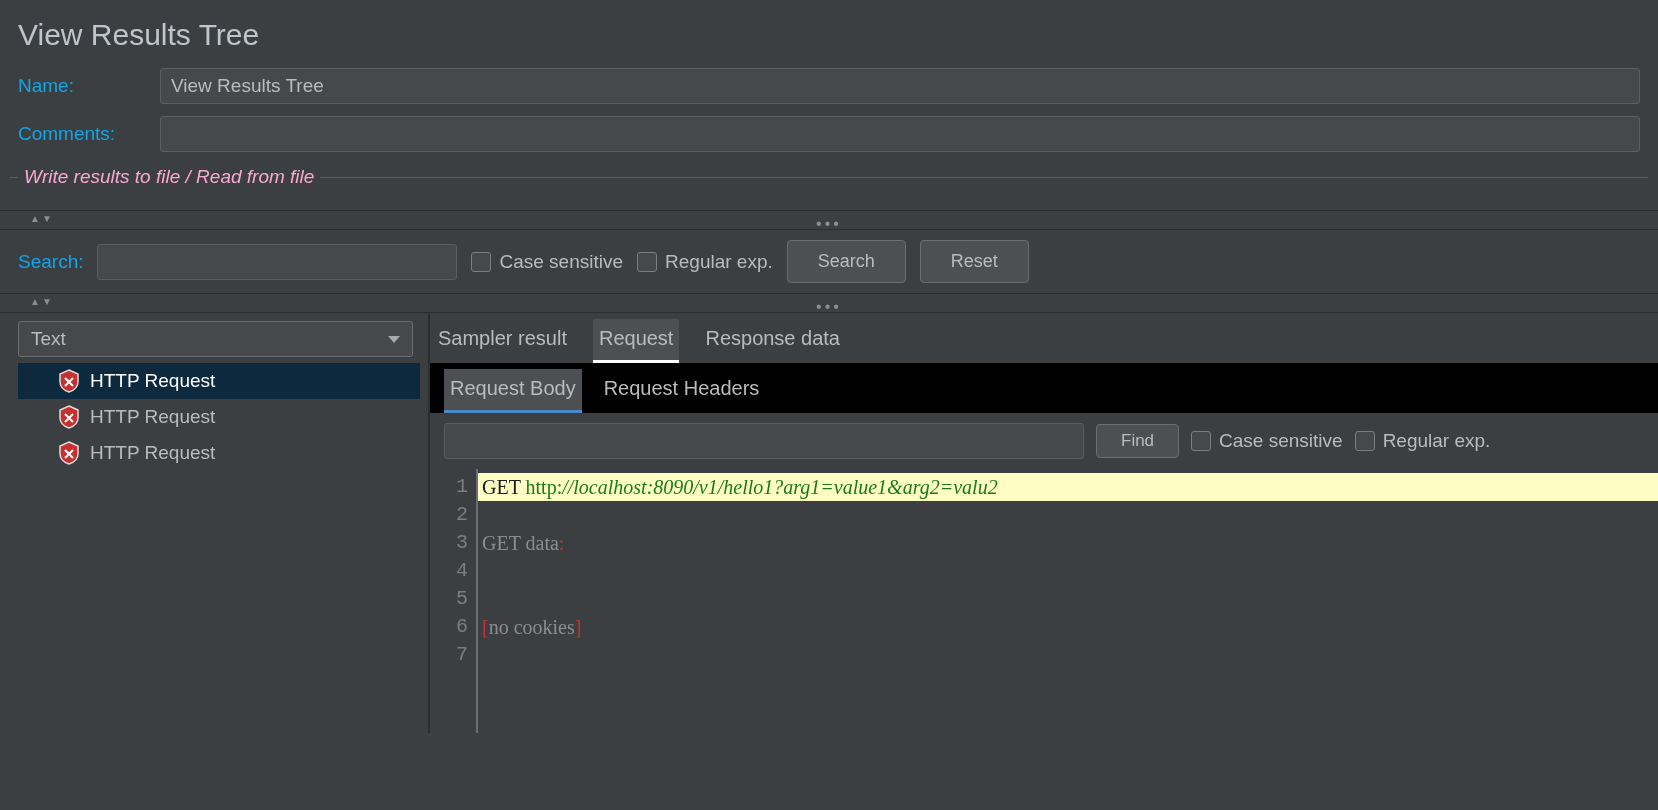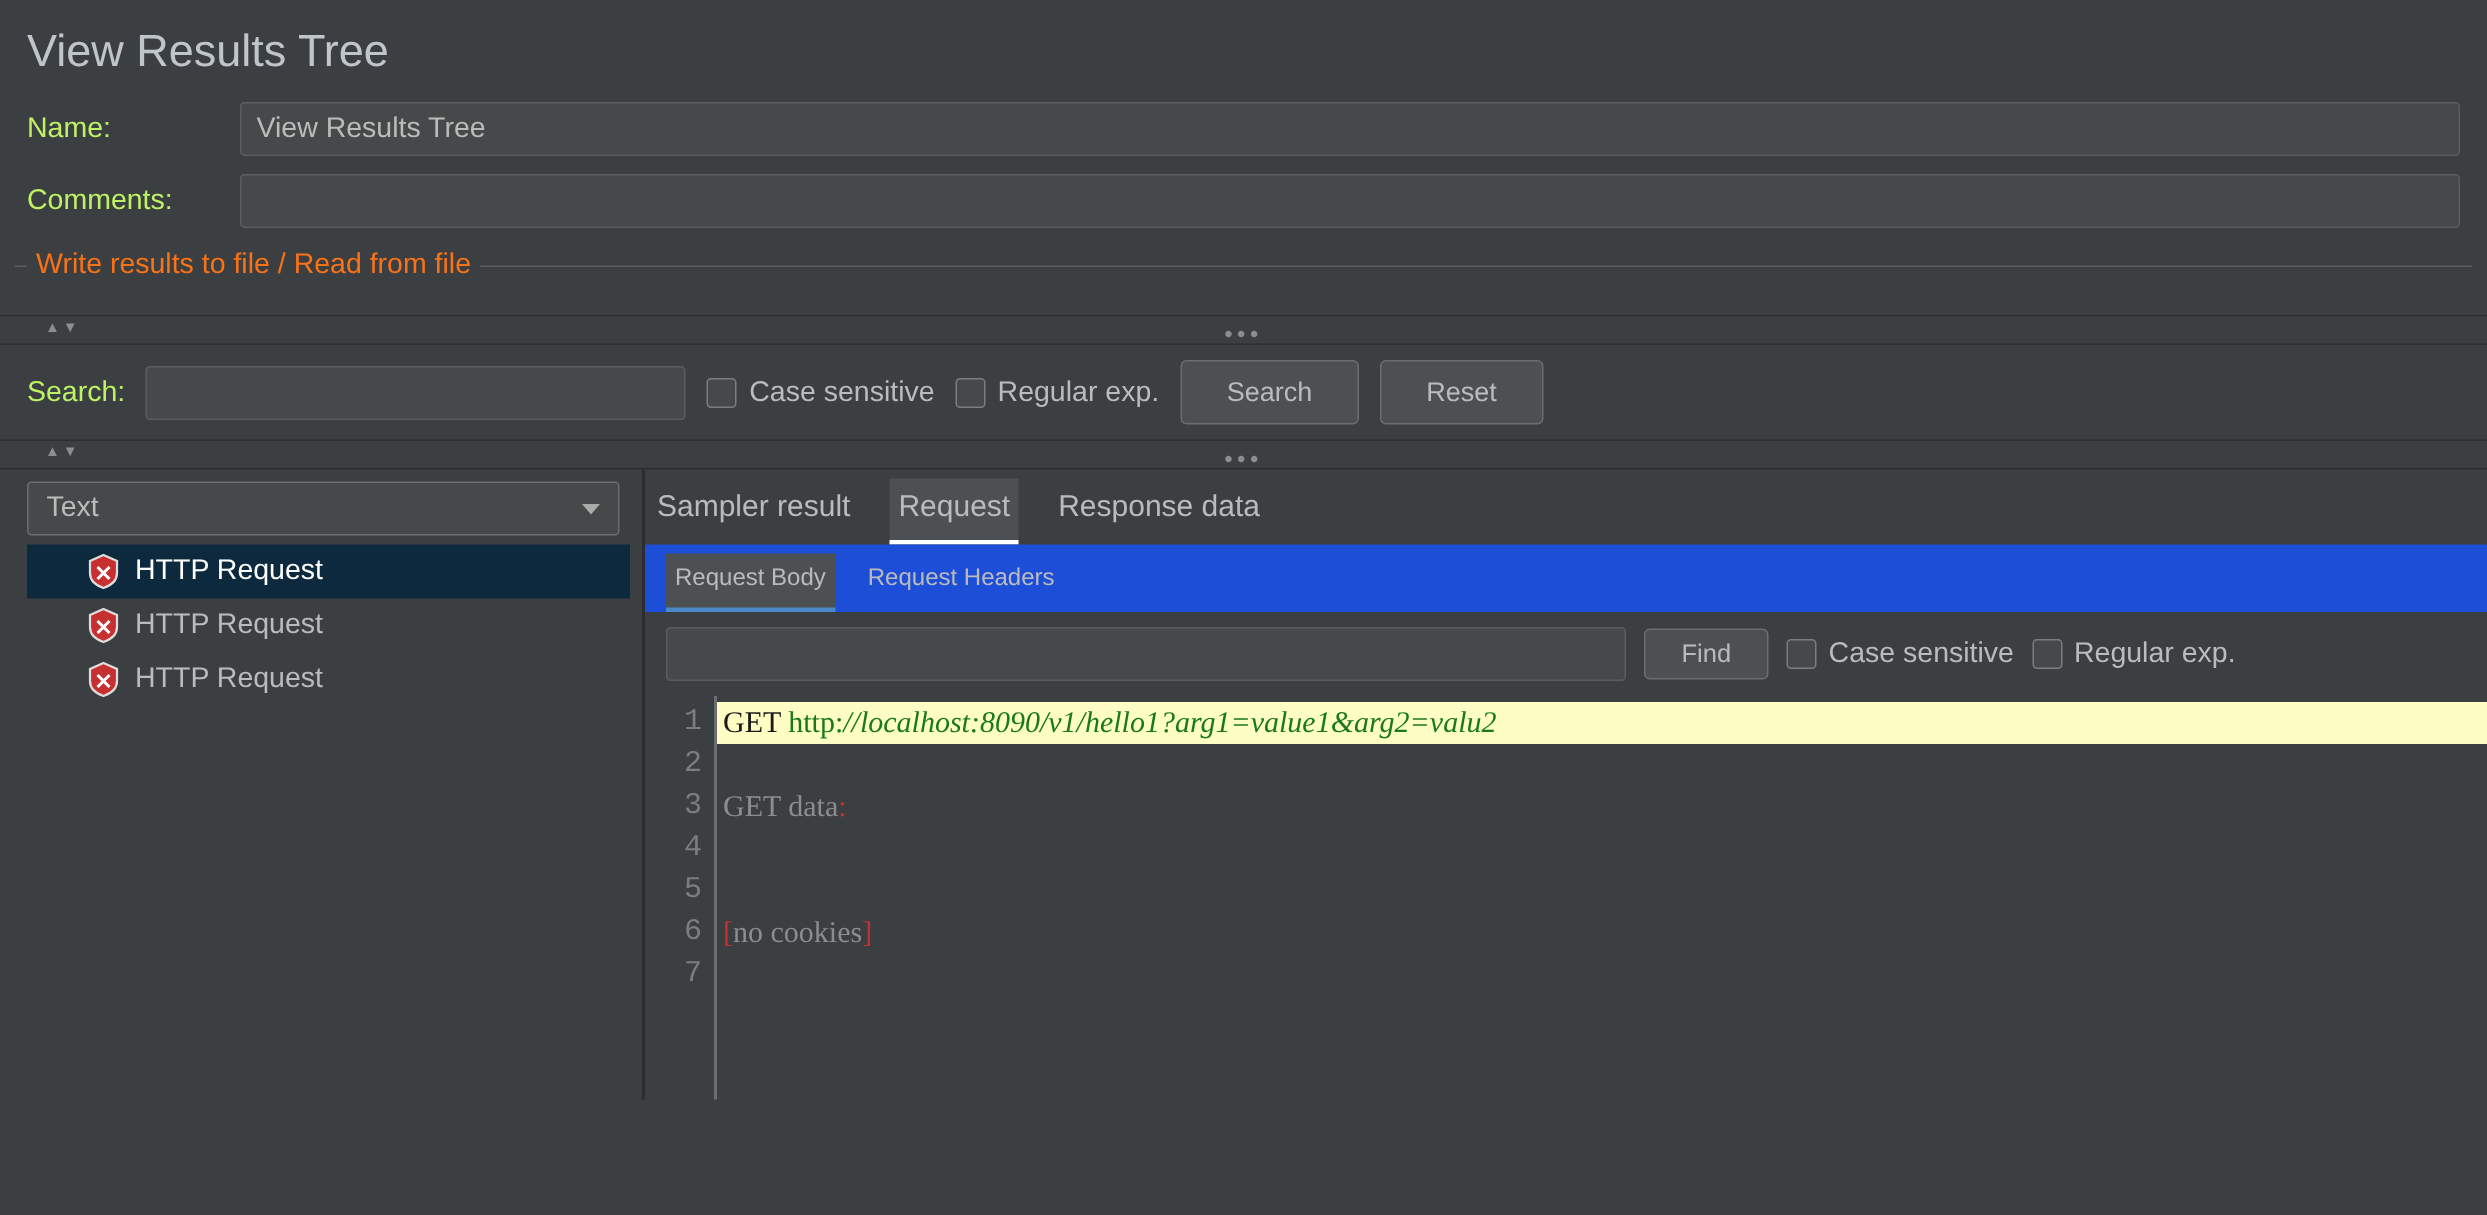--- a/index.html
+++ b/index.html
@@ -18,21 +18,21 @@
   padding: 18px 18px 10px 18px;
 }
 .row {
   display: flex;
   align-items: center;
   padding: 6px 18px;
   gap: 12px;
 }
 .label {
   font-size: 19px;
-  color: #bef264;
+  color: #0ea5e9;
   min-width: 130px;
 }
 input[type="text"] {
   background: #45494a;
   border: 1px solid #5a5e60;
   color: #bbbbbb;
   font-size: 19px;
   padding: 6px 10px;
   border-radius: 3px;
   height: 36px;
@@ -42,22 +42,23 @@
 fieldset {
   border: 1px solid #5a5e60;
   border-left: none;
   border-right: none;
   border-bottom: none;
   margin: 8px 10px 0 10px;
   padding: 8px 8px 14px 8px;
 }
 legend {
   font-size: 19px;
-  color: #f97316;
+  color: #f9a8d4;
   padding: 0 6px;
+  font-style: italic;
 }
 .file-row {
   display: flex;
   align-items: center;
   gap: 16px;
   padding: 6px 4px 0 4px;
 }
 .file-label { font-size: 19px; }
 .file-input { width: 520px; }
 button {
@@ -173,22 +174,22 @@
   cursor: pointer;
 }
 .tab.active {
   background: #4c5052;
   border-bottom: 3px solid #ffffff;
 }
 .subtabs {
   display: flex;
   gap: 16px;
   padding: 6px 14px 0 14px;
-  font-size: 16px;
-  background: #1d4ed8;
+  font-size: 20px;
+  background: #000000;
 }
 .subtab {
   padding: 8px 6px 10px 6px;
   color: #bbbbbb;
   cursor: pointer;
 }
 .subtab.active {
   background: #4c5052;
   border-bottom: 3px solid #4a88c7;
 }

